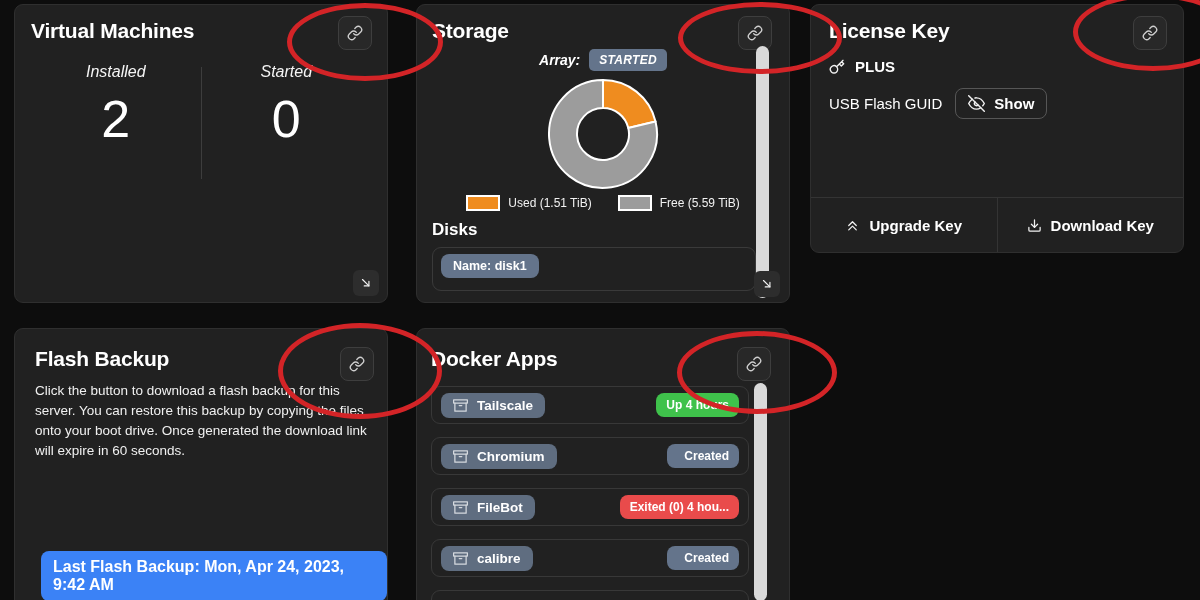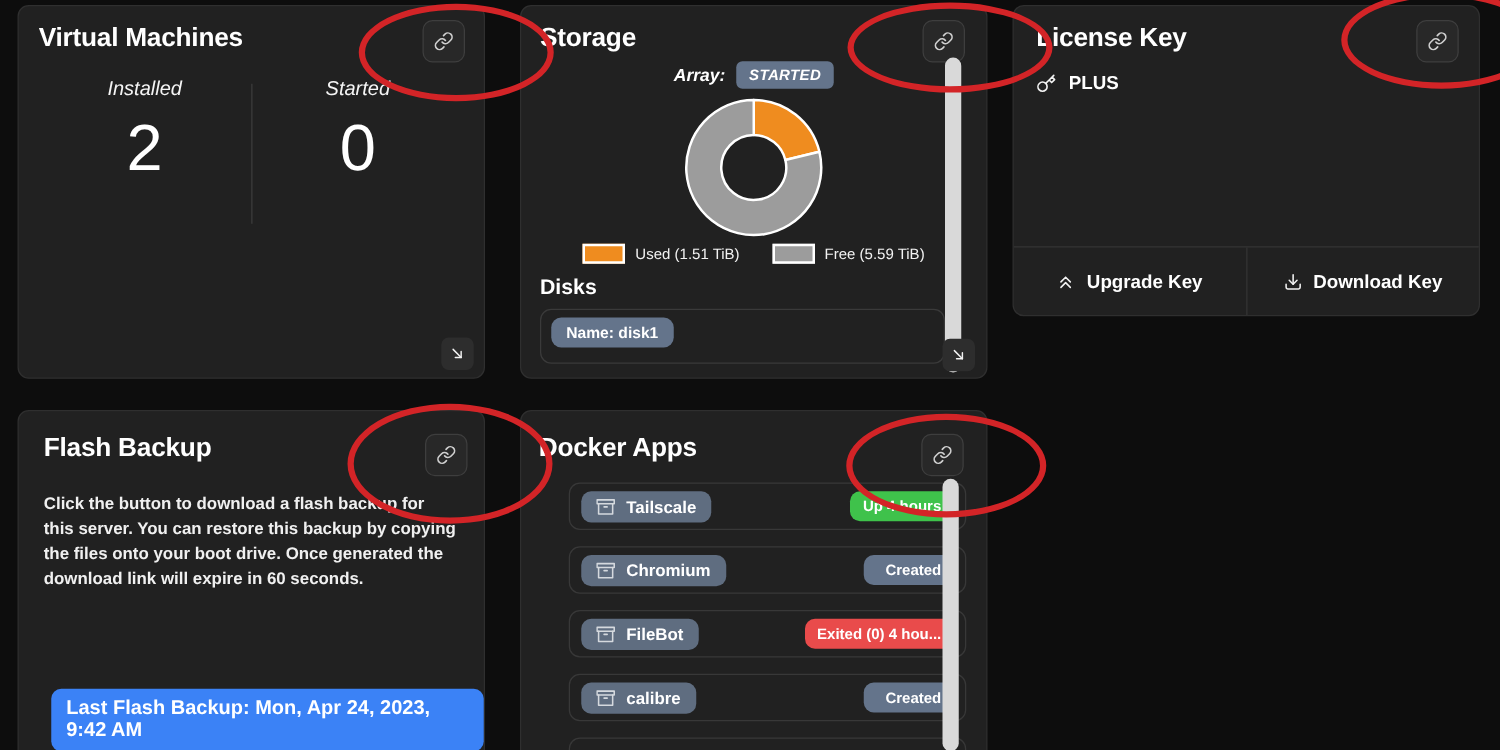--- a/index.html
+++ b/index.html
@@ -62,31 +62,31 @@
     border-radius:8px; padding:6px 12px; font-weight:700; font-size:15px;
     background:transparent; color:#fff; cursor:pointer; font-family:inherit; }
   .card-footer { position:absolute; left:0; right:0; bottom:0; height:54px;
     border-top:1px solid #343434; display:flex; }
   .footer-btn { flex:1; display:flex; align-items:center; justify-content:center;
     gap:9px; font-size:15px; font-weight:600; cursor:pointer; }
   .footer-btn + .footer-btn { border-left:1px solid #343434; }
 
   
   #card-flash { left:14px; top:328px; width:374px; height:282px; padding:18px 20px; }
-  .flash-desc { margin-top:22px; width:332px; font-size:13.5px; line-height:20px;
-    font-weight:700; color:#f0f0f0; }
+  .flash-desc { margin-top:10px; width:332px; font-size:13.5px; line-height:20px;
+    font-weight:400; color:#f0f0f0; }
   .flash-badge { position:absolute; left:26px; top:222px; background:#3b82f6;
     border-radius:8px; padding:7px 12px; font-size:16px; font-weight:700; }
 
   
   #card-docker { left:416px; top:328px; width:374px; height:282px; padding:18px 0 0 14px; }
   .docker-rows { margin-top:15px; }
   .docker-row { width:318px; height:38px; border:1px solid #383838; border-radius:9px;
     box-sizing:border-box; display:flex; align-items:center; justify-content:space-between;
-    padding:0 9px; margin-bottom:13px; cursor:pointer;margin-left:24px; }
+    padding:0 9px; margin-bottom:13px; cursor:pointer; }
   .app-pill { display:flex; align-items:center; gap:9px; background:#5f6d80;
     border-radius:8px; padding:5px 12px; font-size:13.5px; font-weight:700; cursor:pointer; }
   .status-badge { border-radius:8px; padding:5px 10px; font-size:12px; font-weight:800; color:#fff; }
   .status-running { background:#3fc24b; }
   .status-created { background:#64748b;padding-left:17px; }
   .status-exited { background:#e94b4b; }
   #docker-scroll { left:337px; top:54px; height:218px; }
 
   
   .annotation { position:absolute; border:5px solid #d32427; border-radius:50%;
@@ -177,20 +177,30 @@
         <path d="M10 13a5 5 0 0 0 7.54.54l3-3a5 5 0 0 0-7.07-7.07l-1.72 1.71"></path>
         <path d="M14 11a5 5 0 0 0-7.54-.54l-3 3a5 5 0 0 0 7.07 7.07l1.71-1.71"></path>
       </svg>
     </div>
     <div class="key-row">
       <svg class="icon icon-white" width="16" height="16" viewBox="0 0 24 24">
         <path d="M21 2l-2 2m-7.61 7.61a5.5 5.5 0 1 1-7.778 7.778 5.5 5.5 0 0 1 7.777-7.777zm0 0L15.5 7.5m0 0l3 3L22 7l-3-3m-3.5 3.5L19 4"></path>
       </svg>
       <span>PLUS</span>
     </div>
+    <div class="guid-row">
+      <span>USB Flash GUID</span>
+      <button class="show-btn">
+        <svg class="icon icon-white" width="17" height="17" viewBox="0 0 24 24">
+          <path d="M17.94 17.94A10.07 10.07 0 0 1 12 20c-7 0-11-8-11-8a18.45 18.45 0 0 1 5.06-5.94M9.9 4.24A9.12 9.12 0 0 1 12 4c7 0 11 8 11 8a18.5 18.5 0 0 1-2.16 3.19m-6.72-1.07a3 3 0 1 1-4.24-4.24"></path>
+          <line x1="1" y1="1" x2="23" y2="23"></line>
+        </svg>
+        <span>Show</span>
+      </button>
+    </div>
     <div class="card-footer">
       <div class="footer-btn">
         <svg class="icon icon-white" width="15" height="15" viewBox="0 0 24 24">
           <polyline points="6 12 12 6 18 12"></polyline>
             <polyline points="6 19 12 13 18 19"></polyline>
         </svg>
         <span>Upgrade Key</span>
       </div>
       <div class="footer-btn">
         <svg class="icon icon-white" width="15" height="15" viewBox="0 0 24 24">

